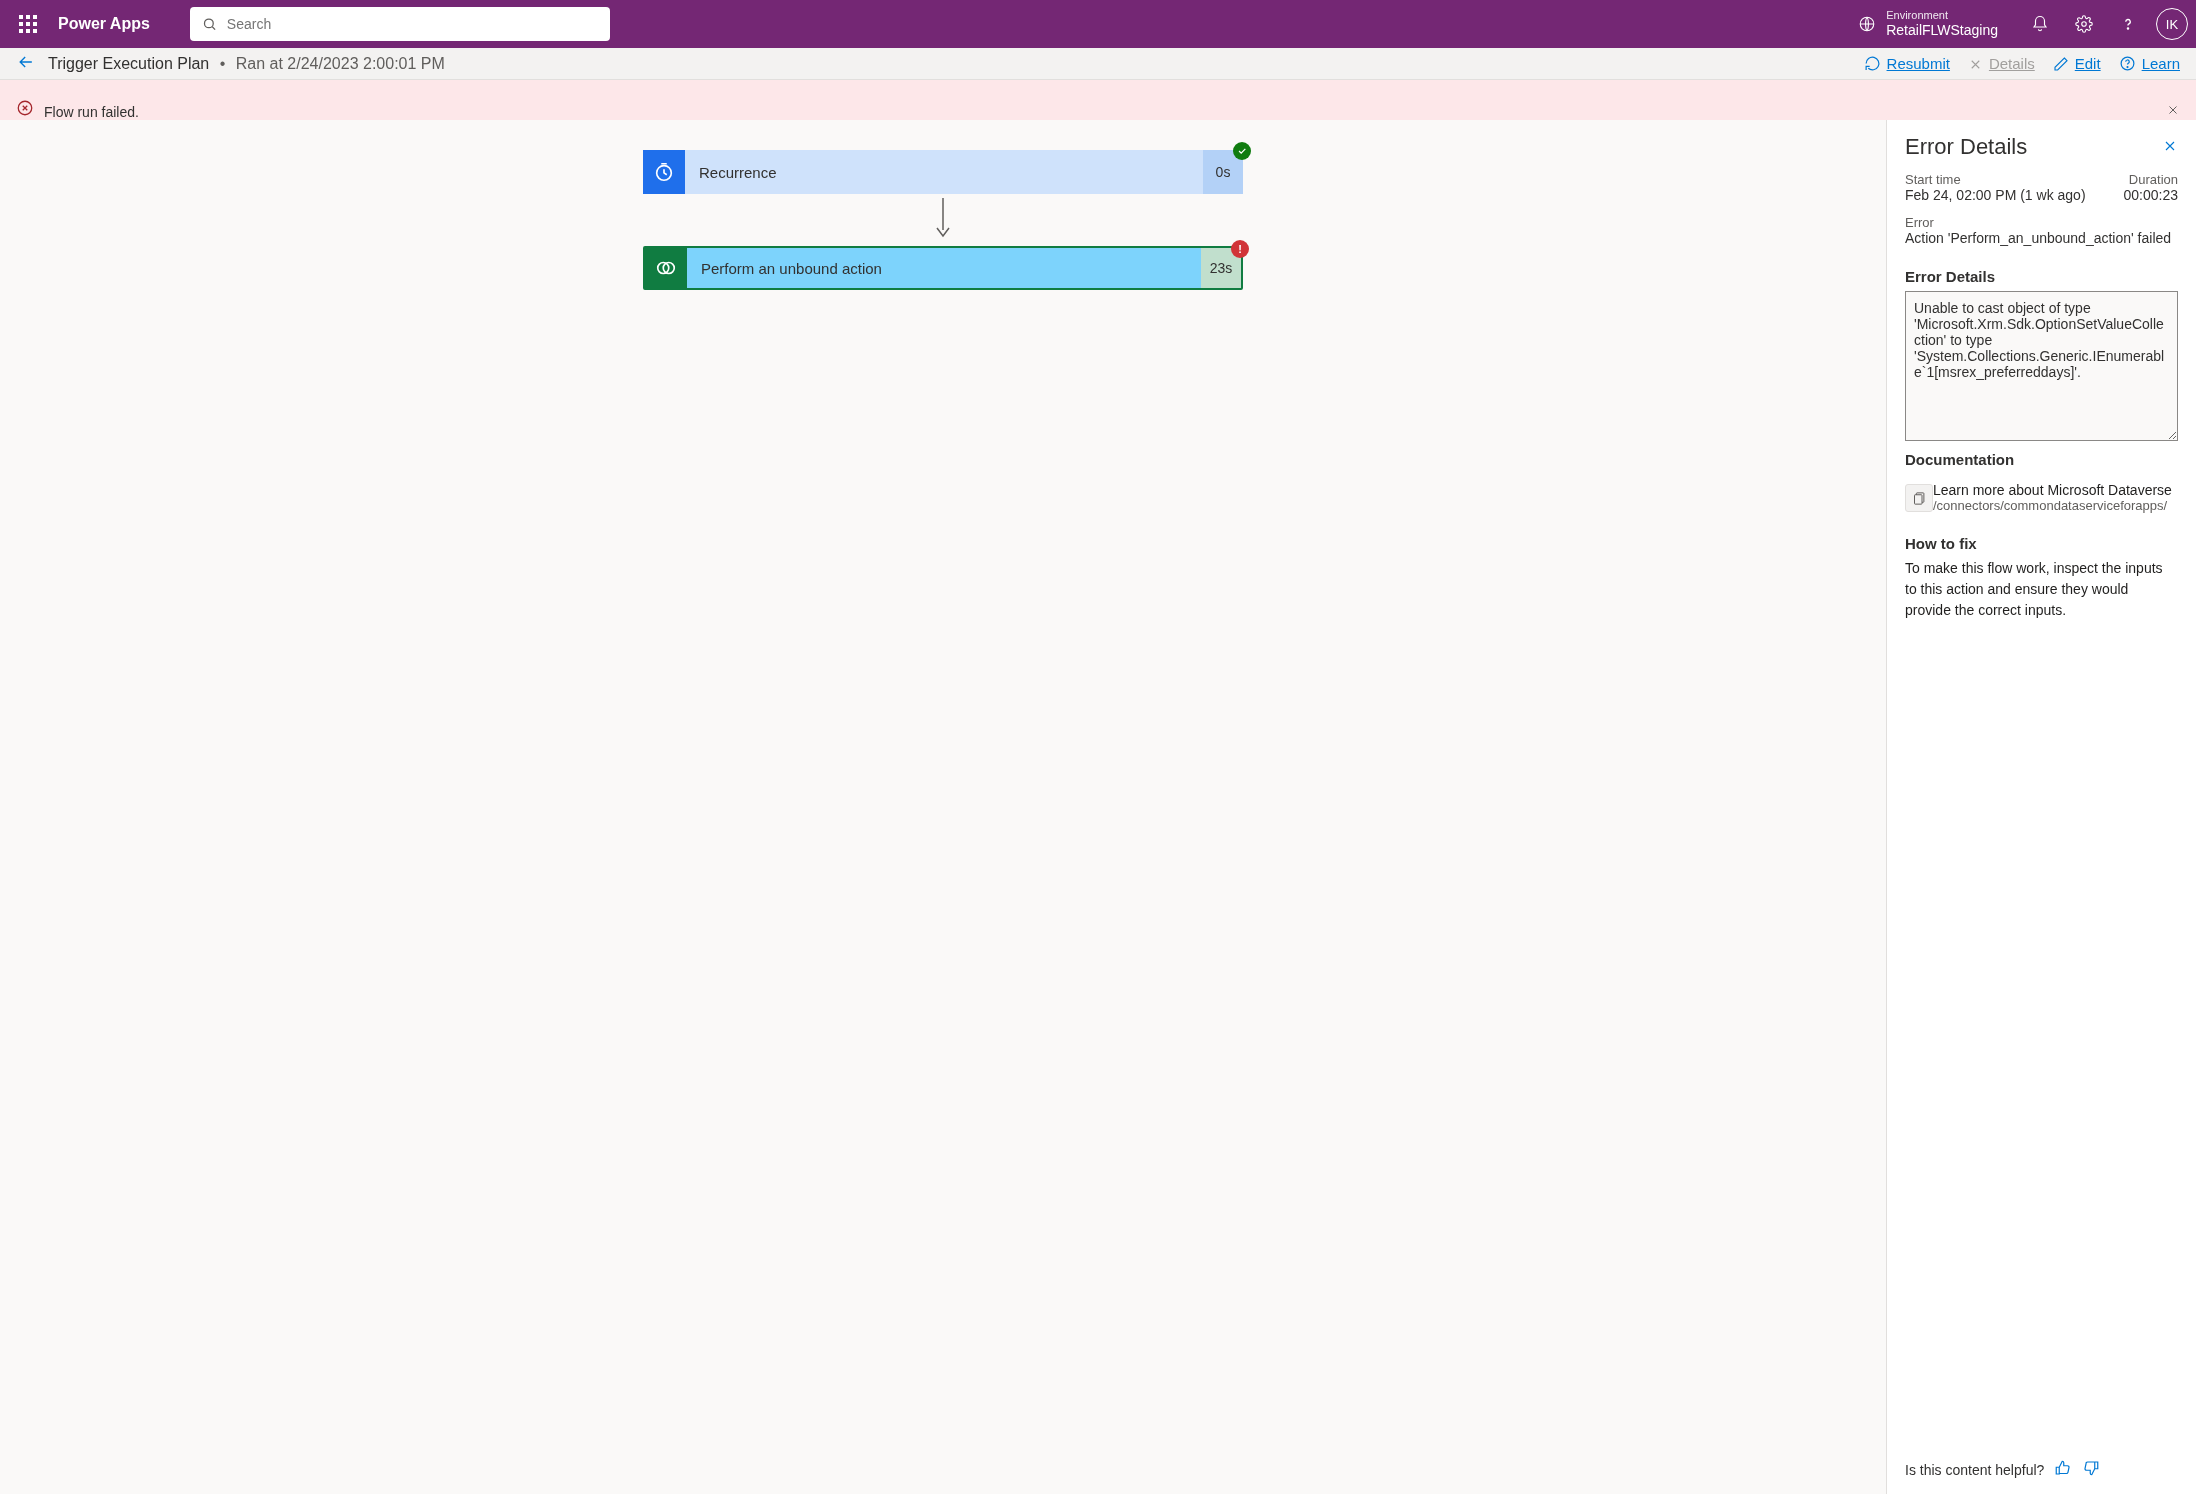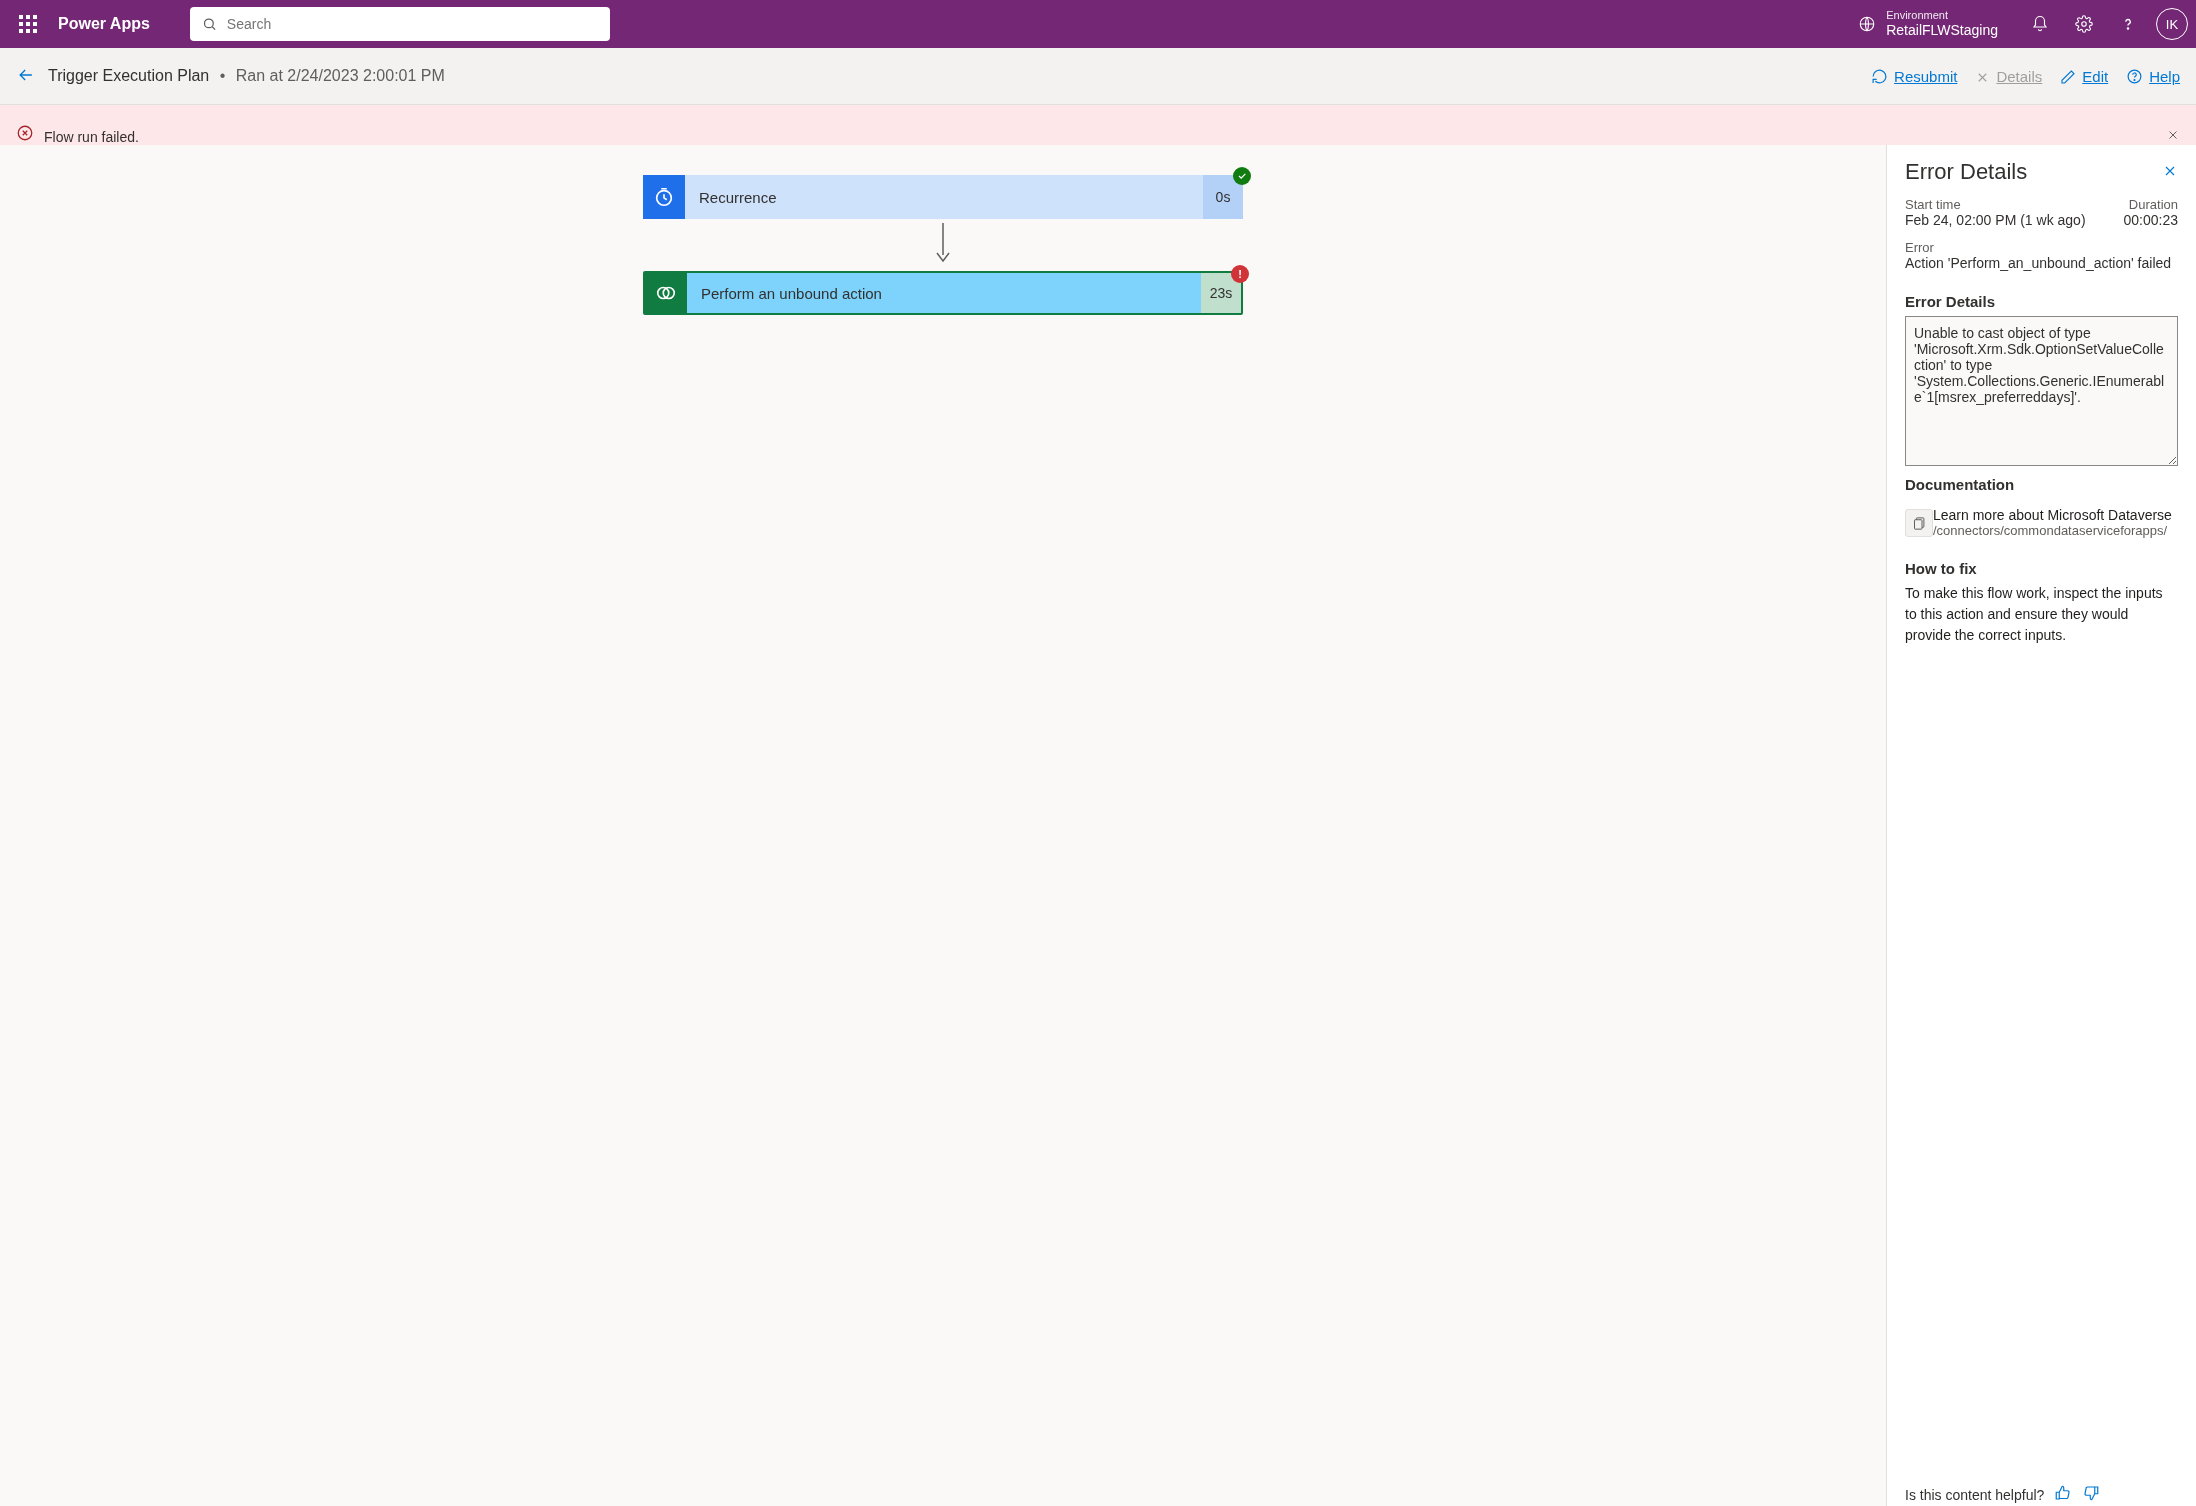--- a/index.html
+++ b/index.html
@@ -16,21 +16,21 @@
 .searchbox input { border: none; outline: none; margin-left: 10px; font-size: 14px; width: 100%; color: #323130; }
 .top-spacer { flex: 1; }
 .env { display: flex; align-items: center; gap: 10px; margin-right: 20px; }
 .env-text { line-height: 1.2; }
 .env-label { font-size: 11px; opacity: 0.9; }
 .env-name { font-size: 14px; }
 .topicon { width: 44px; height: 44px; display: flex; align-items: center; justify-content: center; cursor: pointer; }
 .avatar { width: 32px; height: 32px; border: 1px solid #fff; border-radius: 50%; display: flex; align-items: center; justify-content: center; font-size: 13px; margin-left: 6px; }
 
 
-.subbar { height: 57px; background: #f3f2f1; display: flex; align-items: center; padding: 12px 16px; border-bottom: 1px solid #e1dfdd; }
+.subbar { height: 32px; background: #f3f2f1; display: flex; align-items: center; padding: 12px 16px; border-bottom: 1px solid #e1dfdd; }
 .back-arrow { color: #0078d4; width: 32px; cursor: pointer; }
 .breadcrumb { font-size: 16px; color: #323130; }
 .breadcrumb .sep { margin: 0 6px; color: #605e5c; }
 .breadcrumb .ran { color: #605e5c; }
 .sub-spacer { flex: 1; }
 .cmdbtn { display: flex; align-items: flex-end; gap: 6px; margin-left: 18px; font-size: 15px; cursor: pointer; text-decoration: underline; }
 .cmd-resubmit { color: #0078d4; }
 .cmd-cancel { color: #a19f9d; }
 .cmd-edit { color: #0078d4; }
 .cmd-help { color: #0078d4; }
@@ -177,21 +177,21 @@
         <path d="M17 3l4 4L7 21H3v-4L17 3z"></path>
       </svg>
     <span>Edit</span>
   </div>
   <div class="cmdbtn cmd-help">
     <svg width="17" height="17" viewBox="0 0 24 24" fill="none" stroke="#0078d4" stroke-width="1.7">
         <circle cx="12" cy="12" r="9"></circle>
         <path d="M9.5 9.5a2.5 2.5 0 1 1 3.5 2.3c-.7.3-1 .8-1 1.5"></path>
         <circle cx="12" cy="17" r="0.7" fill="#0078d4"></circle>
       </svg>
-    <span>Help</span>
+    <span>Learn</span>
   </div>
 </div>
 
 <div class="errbanner">
   <span class="xicon">
     <svg width="18" height="18" viewBox="0 0 24 24" fill="none" stroke="#a4262c" stroke-width="1.7">
         <circle cx="12" cy="12" r="9"></circle>
         <path d="M15 9l-6 6M9 9l6 6"></path>
       </svg>
   </span>

